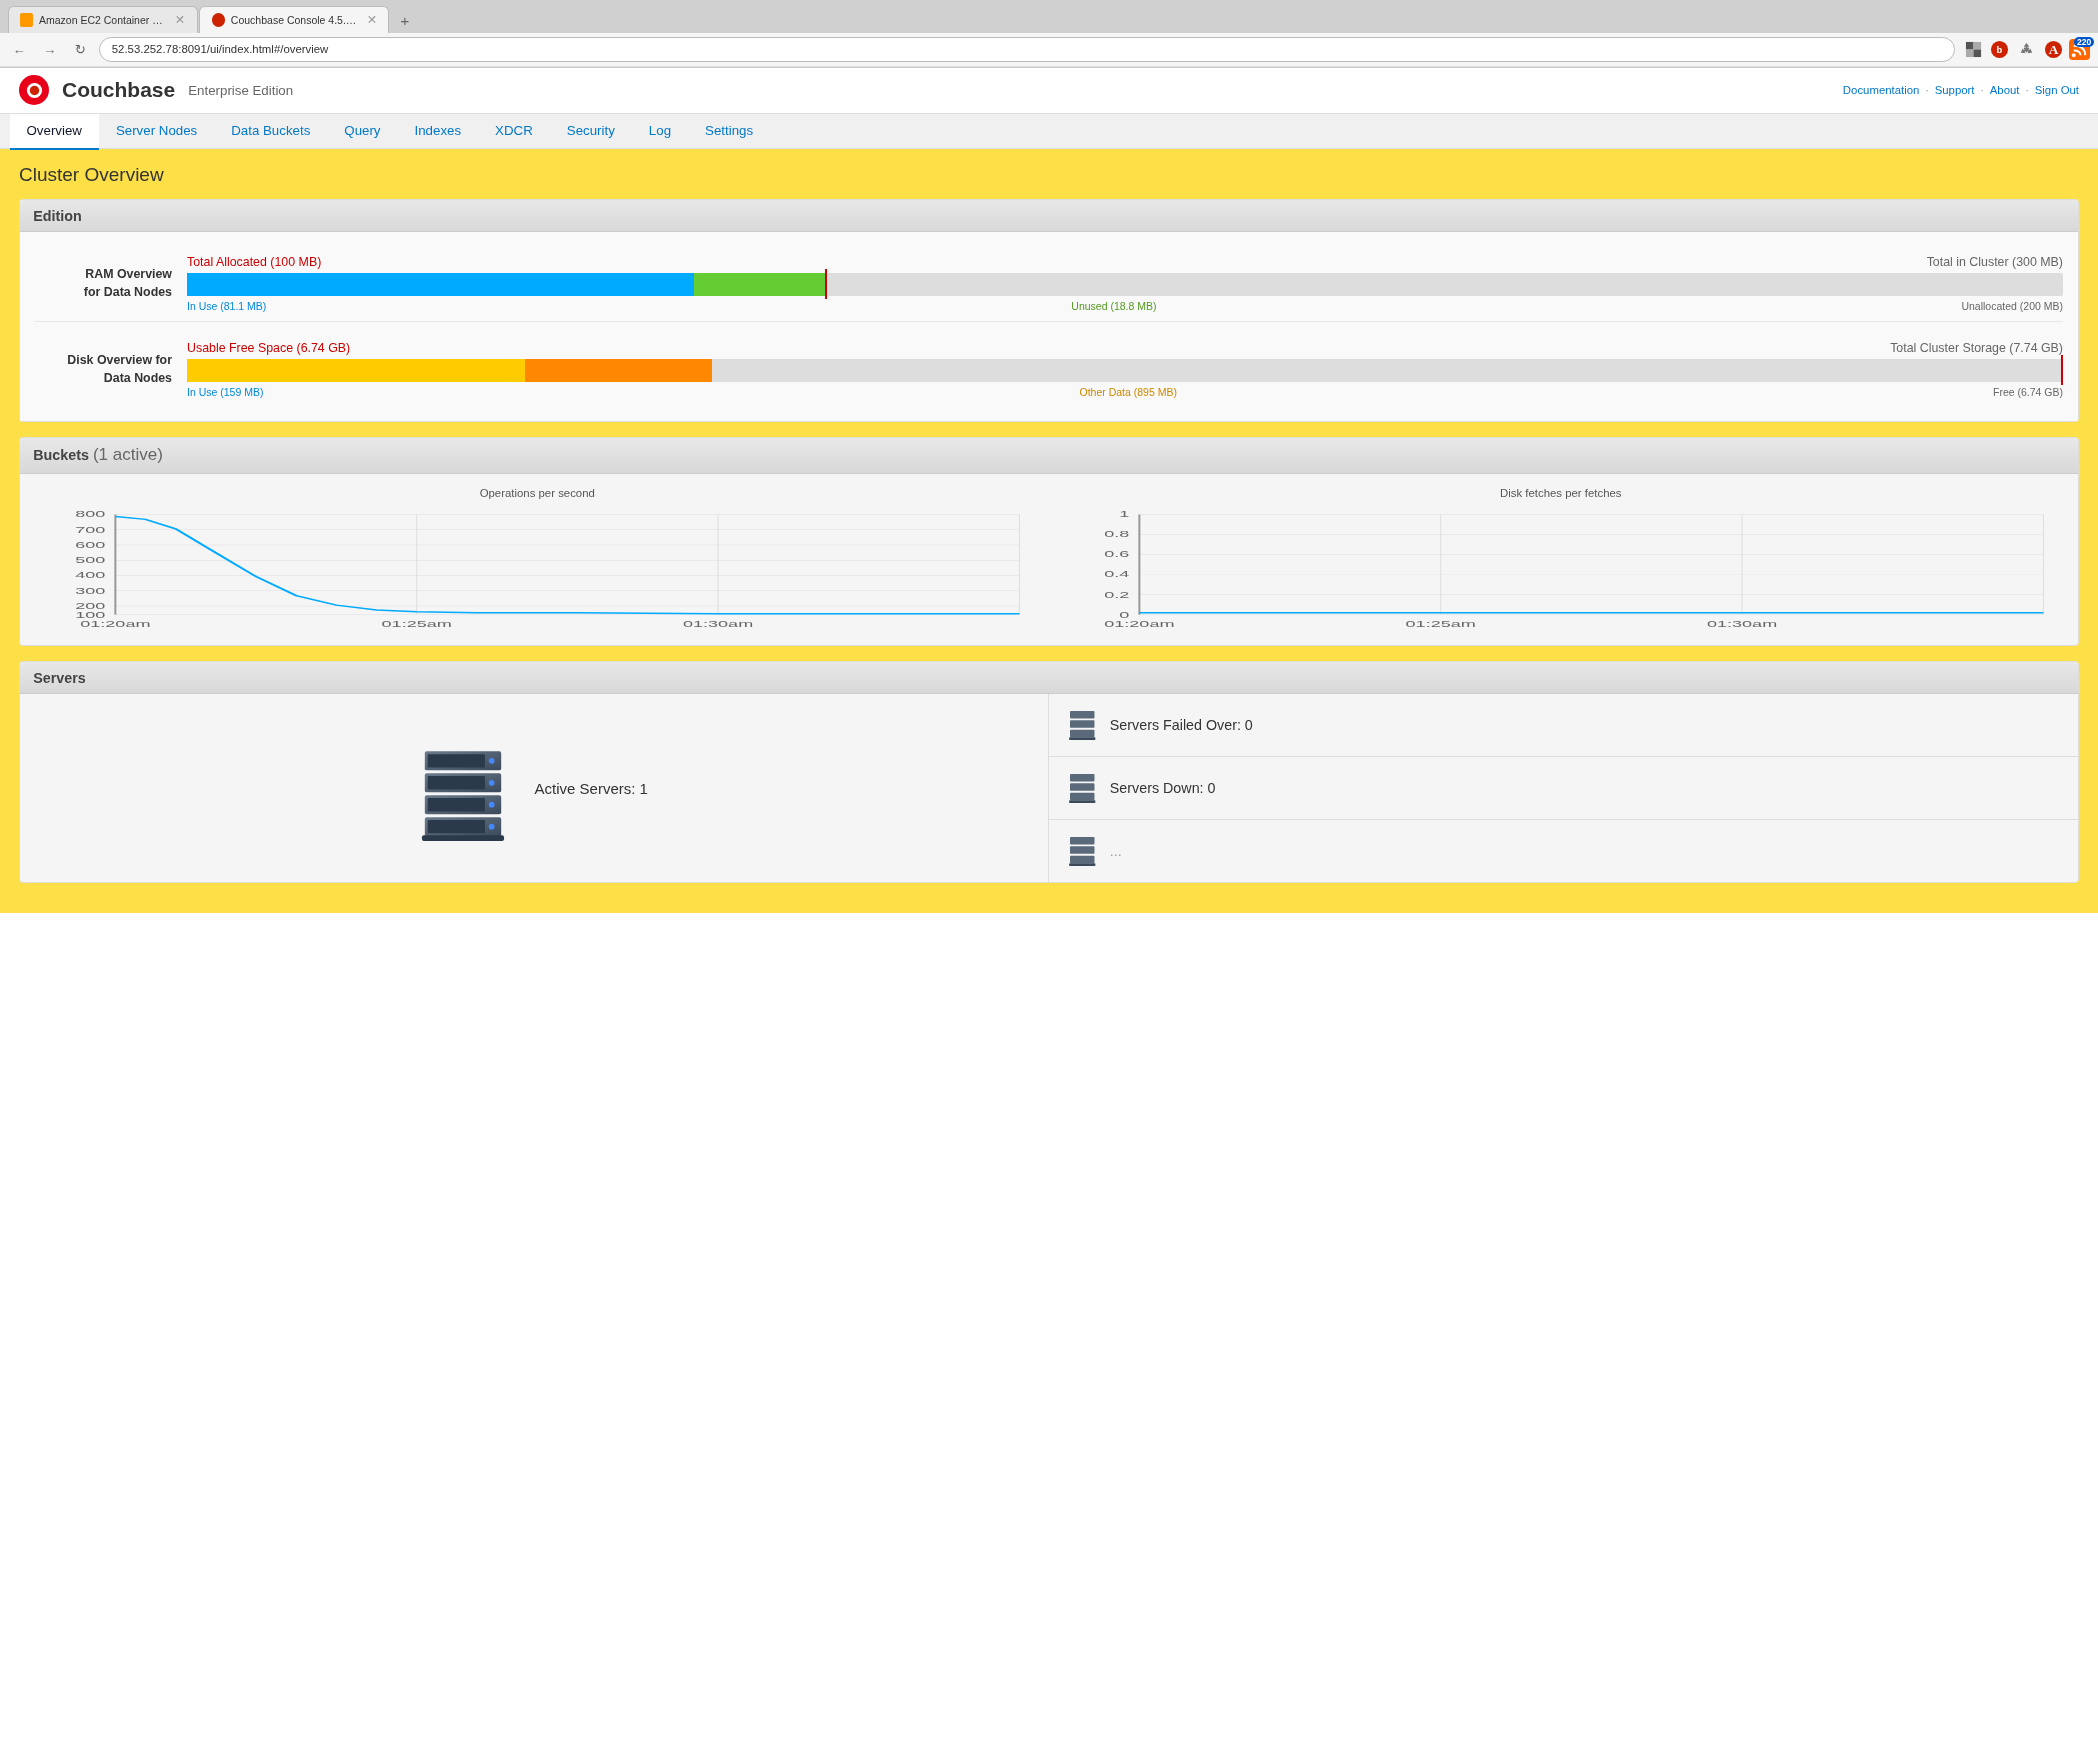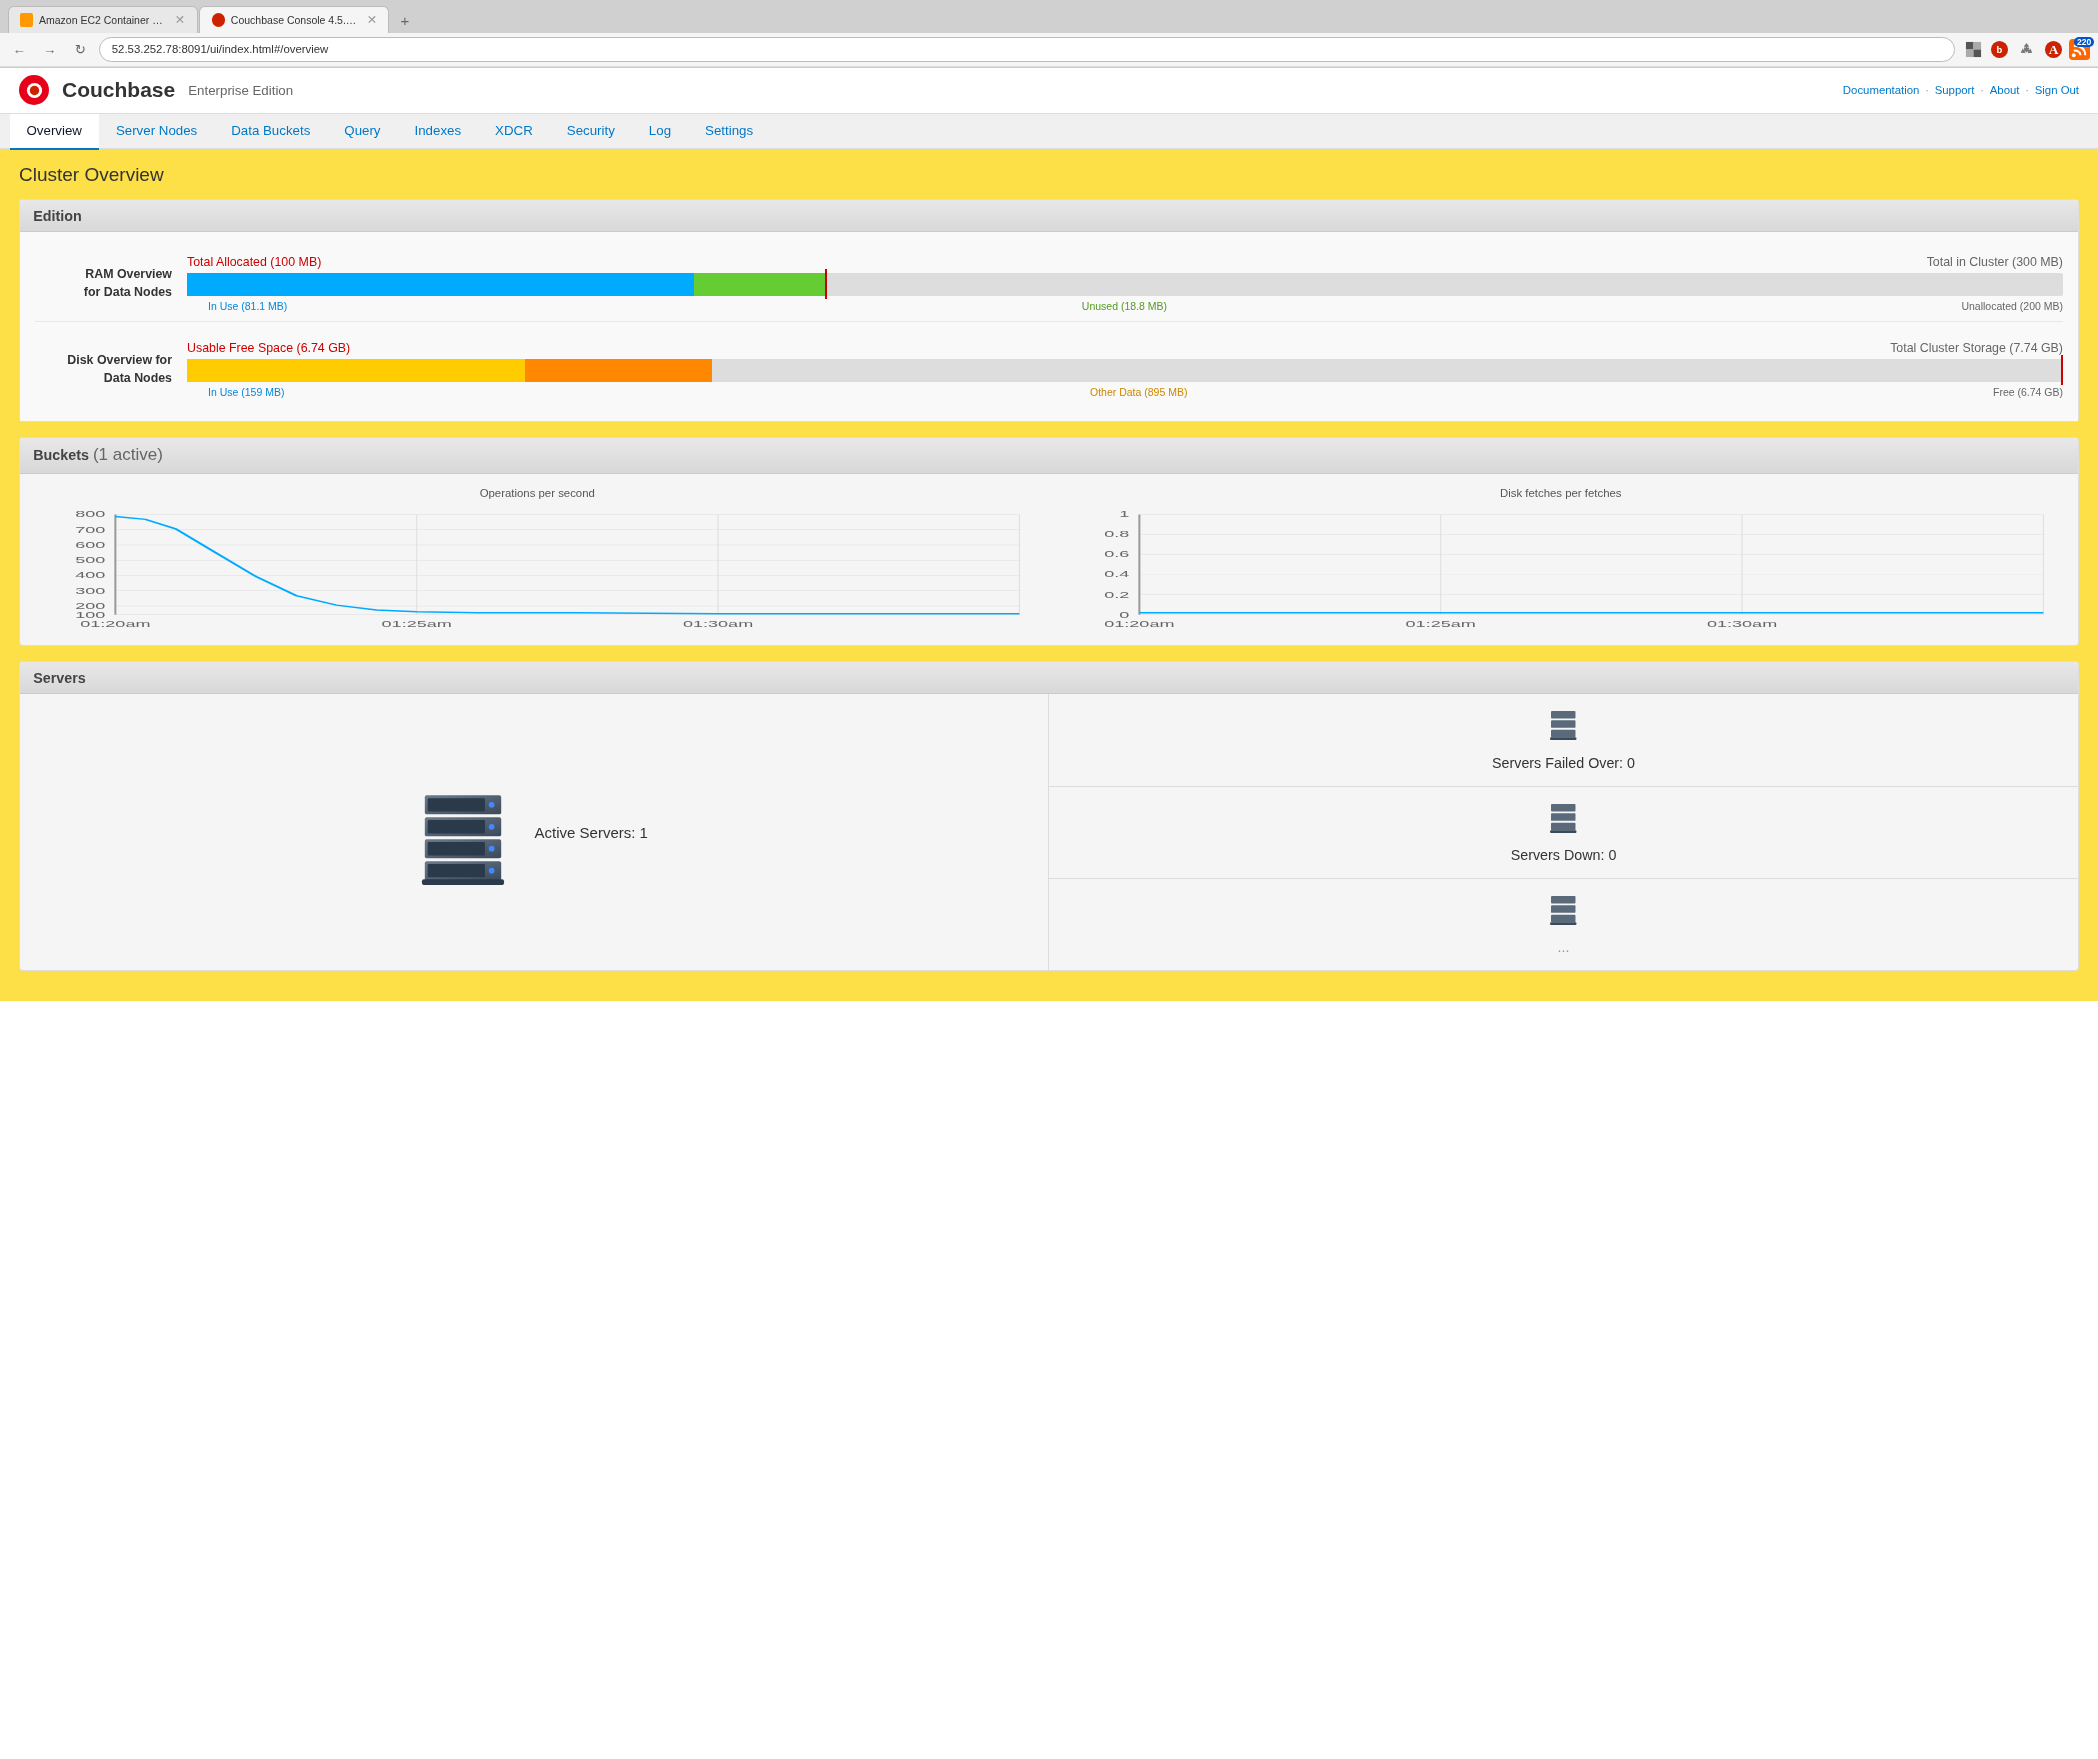--- a/index.html
+++ b/index.html
@@ -51,35 +51,35 @@
     .overview-bar-area { flex: 1; }
     .bar-labels-top { display: flex; justify-content: space-between; margin-bottom: 3.8px; }
     .bar-container { height: 23px; background: #ddd; border-radius: 1.9px; overflow: visible; position: relative; }
     .bar-blue { height: 100%; background: #00aaff; display: inline-block; }
     .bar-green { height: 100%; background: #66cc33; display: inline-block; }
     .bar-yellow { height: 100%; background: #ffcc00; display: inline-block; }
     .bar-orange { height: 100%; background: #ff8800; display: inline-block; }
     .bar-marker { position: absolute; top: -3.8px; height: 30px; width: 1.9px; background: #cc0000; }
     .bar-marker-right { position: absolute; top: -3.8px; right: 0; height: 30px; width: 1.9px; background: #cc0000; }
     .bar-labels-bottom { display: flex; justify-content: space-between; margin-top: 3.8px; font-size: 10.5px; }
-    .lbl-blue { color: #0088dd; margin-left: 21px; }
+    .lbl-blue { color: #0088dd; }
     .lbl-green { color: #559922; }
     .lbl-gray { color: #666; }
     .lbl-yellow { color: #cc8800; }
     .lbl-red { color: #cc0000; }
     .charts-row { display: flex; gap: 19px; padding: 13.3px 15px; }
     .chart-area { flex: 1; }
     .chart-title { text-align: center; font-size: 11.4px; color: #555; margin-bottom: 5.7px; }
     .chart-svg { width: 100%; height: 124px; }
 
     
     .servers-inner { display: flex; }
     .servers-left { width: 50%; padding: 19px; display: flex; align-items: center; justify-content: center; gap: 28.5px; border-right: 1px solid #ddd; }
     .servers-right { width: 50%; }
-    .server-stat { padding: 15px 19px; border-bottom: 1px solid #ddd; display: flex; align-items: center; gap: 13.3px; font-size: 14.3px; color: #333; flex-direction: column; }
+    .server-stat { padding: 15px 19px; border-bottom: 1px solid #ddd; display: flex; align-items: center; gap: 13.3px; font-size: 14.3px; color: #333; }
     .server-stat:last-child { border-bottom: none; }
   </style>
 </head>
 <body>
 
 <div class="browser-chrome">
   <div class="tab-bar">
     <div class="tab">
       <div class="tab-favicon" style="background:#f90;"></div>
       <span class="tab-title">Amazon EC2 Container Se...</span>

